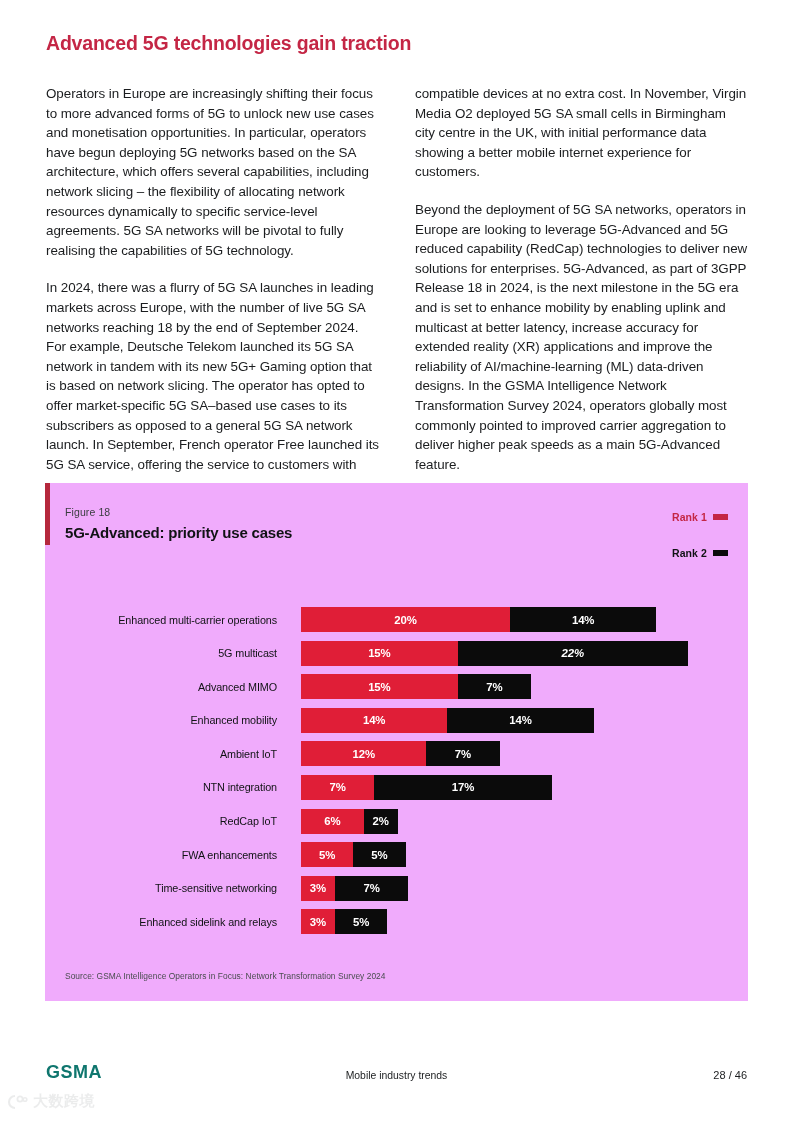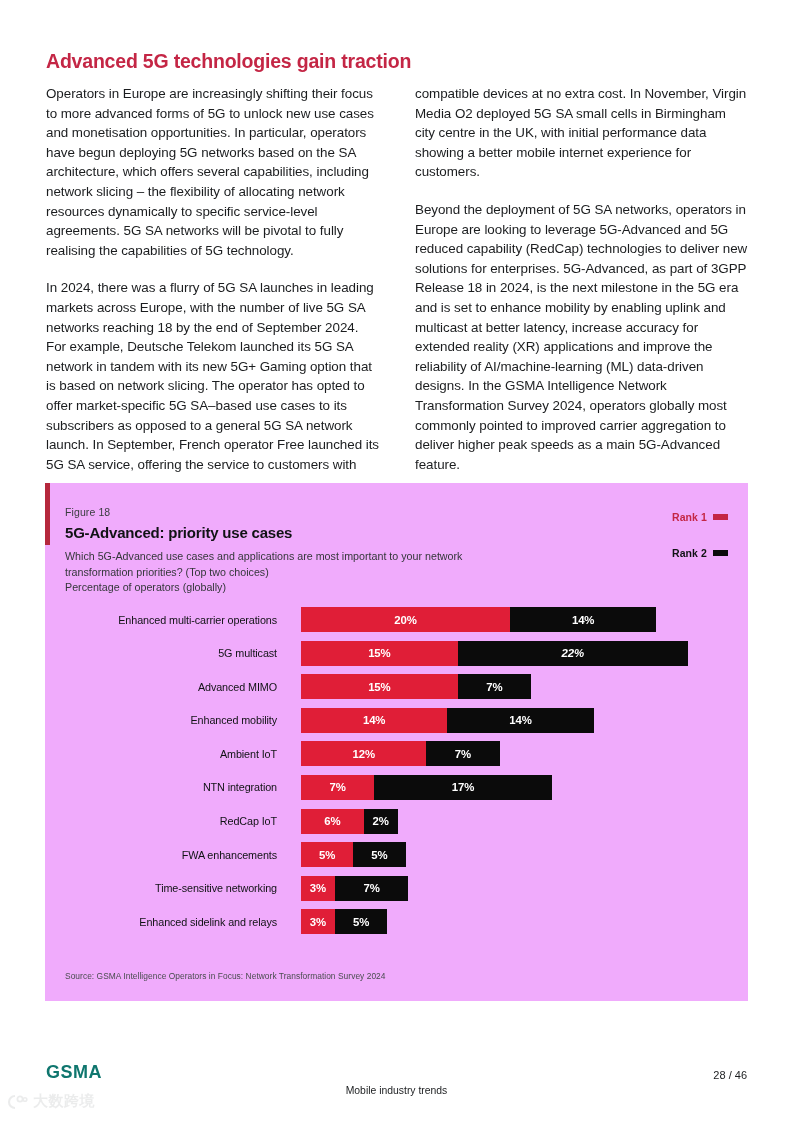--- a/index.html
+++ b/index.html
@@ -21,21 +21,21 @@
     position: absolute;
     inset: 0;
     width: 793px;
     height: 1121px;
   }
 
   
   .article-title {
     position: absolute;
     left: 46px;
-    top: 50px;
+    top: 32px;
     font-size: 19.5px;
     font-weight: bold;
     letter-spacing: -0.2px;
     color: #c42645;
     line-height: 1.2;
   }
 
   
   .columns {
     position: absolute;
@@ -200,21 +200,21 @@
     top: 0;
     font-size: 18px;
     font-weight: bold;
     letter-spacing: 0.5px;
     color: #0f766e;
     font-family: "Liberation Sans", sans-serif;
   }
   .footer-center {
     position: absolute;
     left: 0; right: 0;
-    top: 23px;
+    top: 8px;
     text-align: center;
     font-size: 10.4px;
     color: #1b1d1f;
   }
   .footer-page {
     position: absolute;
     right: 0;
     top: 7px;
     font-size: 11px;
     color: #1b1d1f;
@@ -260,25 +260,20 @@
       <p>Beyond the deployment of 5G SA networks, operators in Europe are looking to leverage 5G-Advanced and 5G reduced capability (RedCap) technologies to deliver new solutions for enterprises. 5G-Advanced, as part of 3GPP Release 18 in 2024, is the next milestone in the 5G era and is set to enhance mobility by enabling uplink and multicast at better latency, increase accuracy for extended reality (XR) applications and improve the reliability of AI/machine-learning (ML) data-driven designs. In the GSMA Intelligence Network Transformation Survey 2024, operators globally most commonly pointed to improved carrier aggregation to deliver higher peak speeds as a main 5G-Advanced feature.</p>
     </div>
   </div>
 
   <div class="figure-panel">
     <div class="figure-accent"></div>
 
     <div class="figure-head">
       <div class="figure-number">Figure 18</div>
       <div class="figure-title">5G-Advanced: priority use cases</div>
-      <div class="figure-sub">
-        <div>Which 5G-Advanced use cases and applications are most important to your network</div>
-        <div>transformation priorities? (Top two choices)</div>
-        <div>Percentage of operators (globally)</div>
-      </div>
     </div>
 
     <div class="legend">
       <div class="legend-row legend-rank1">
         <span>Rank 1</span>
         <span class="legend-swatch"></span>
       </div>
       <div class="legend-row legend-rank2">
         <span>Rank 2</span>
         <span class="legend-swatch"></span>

